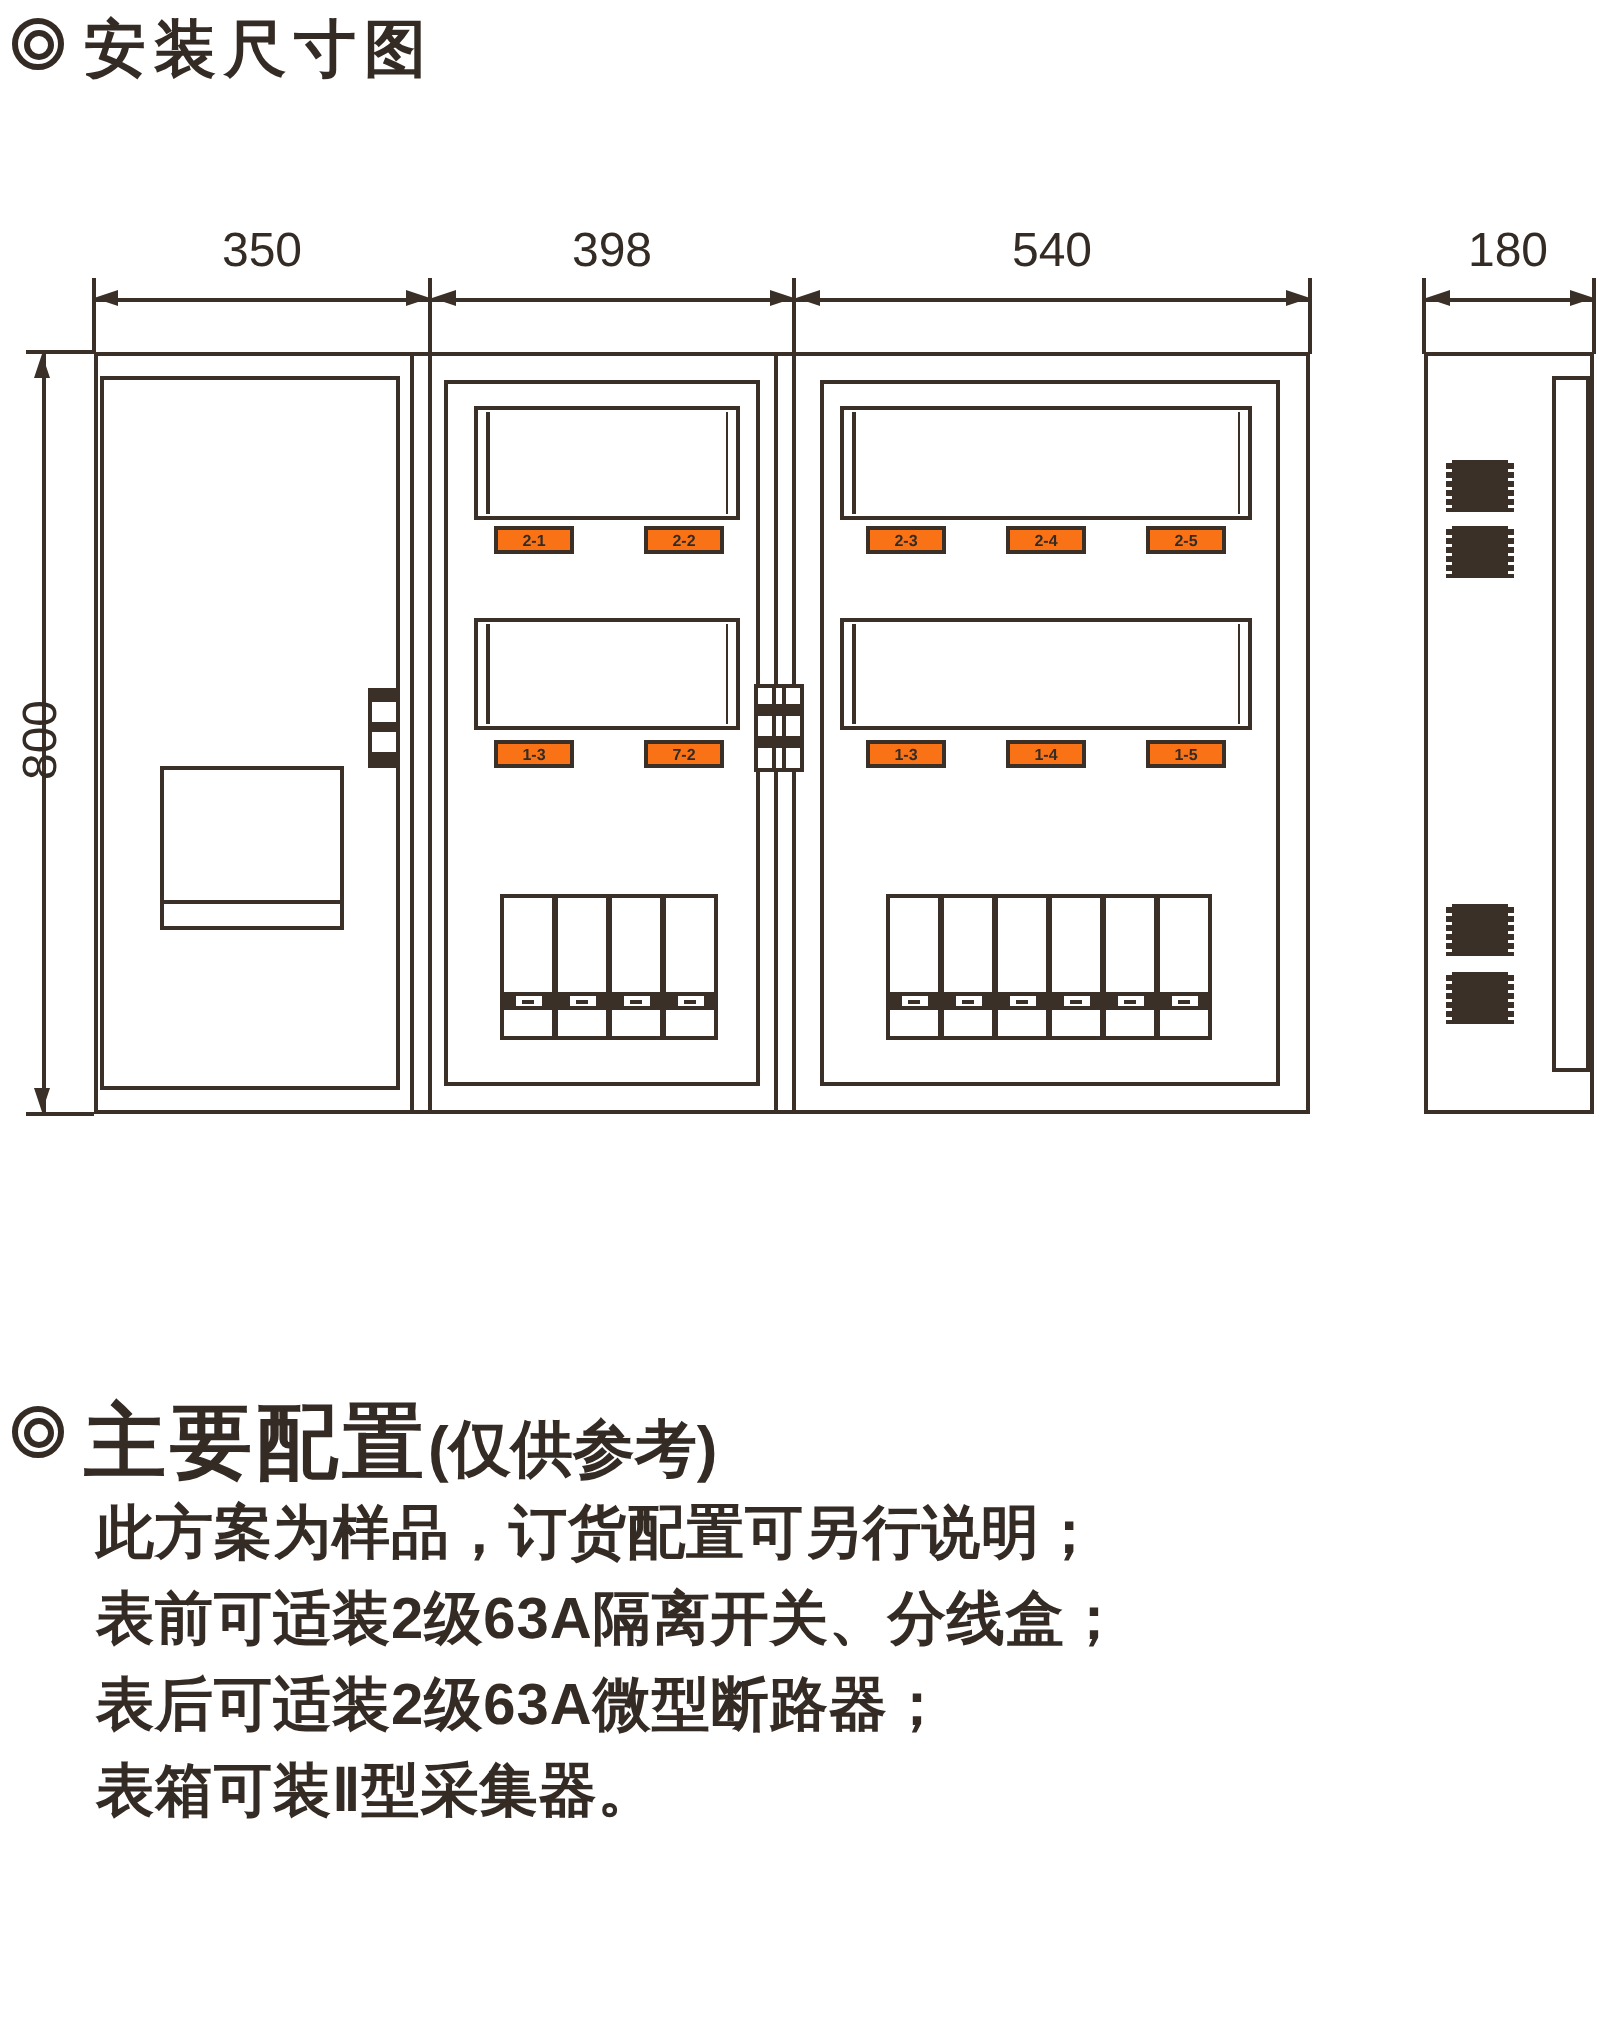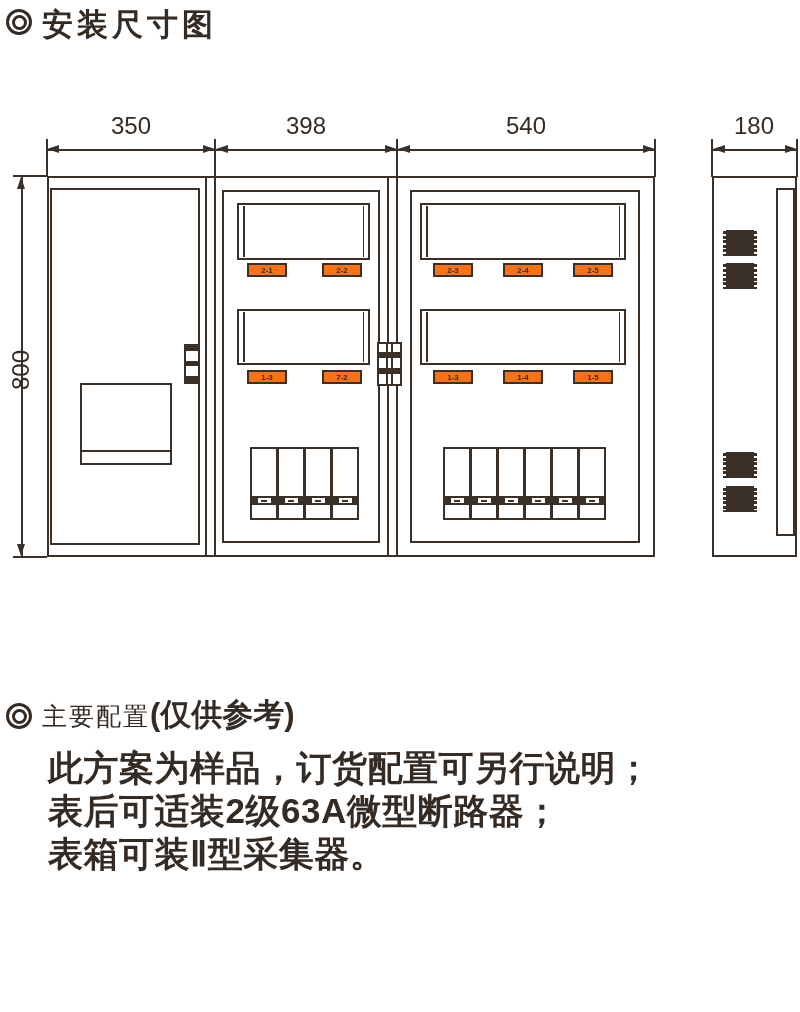--- a/index.html
+++ b/index.html
@@ -8,23 +8,23 @@
   }
   html,body{margin:0;padding:0;background:#fff;}
   body{font-family:"Liberation Sans", sans-serif;}
   .canvas{position:relative;width:800px;height:1012px;background:#fff;overflow:hidden;}
   .abs{position:absolute;box-sizing:border-box;}
 
   
   .bullseye{width:26px;height:26px;border:3.5px solid var(--text);border-radius:50%;}
   .bullseye::after{content:"";position:absolute;inset:2.5px;border:3px solid var(--text);border-radius:50%;}
   .title-text{font-size:31px;font-weight:bold;color:var(--text);letter-spacing:4px;white-space:nowrap;}
-  .h2-text{font-size:25px;font-weight:normal;color:var(--text);letter-spacing:2px;white-space:nowrap;}
+  .h2-text{font-size:41px;font-weight:bold;color:var(--text);letter-spacing:2px;white-space:nowrap;}
   .h2-note{font-size:31px;font-weight:bold;color:var(--text);letter-spacing:0;white-space:nowrap;}
-  .cfg-line{font-size:35px;font-weight:bold;color:var(--text);line-height:43px;white-space:nowrap;letter-spacing:0.5px;}
+  .cfg-line{font-size:29px;font-weight:bold;color:var(--text);line-height:43px;white-space:nowrap;letter-spacing:0.5px;}
 
   
   .hline{background:var(--line);height:1.5px;}
   .vline{background:var(--line);width:1.5px;}
   .rect{border:2px solid var(--line);background:#fff;}
   .dimnum{font-size:24px;color:var(--text);text-align:center;white-space:nowrap;}
 
   .ah-l{width:0;height:0;border:solid transparent;border-width:4.5px 12px 4.5px 0;border-right-color:var(--line);}
   .ah-r{width:0;height:0;border:solid transparent;border-width:4.5px 0 4.5px 12px;border-left-color:var(--line);}
   .av-u{width:0;height:0;border:solid transparent;border-width:0 4.5px 12px 4.5px;border-bottom-color:var(--line);}
@@ -226,17 +226,18 @@
   <div class="abs hinge" style="left:723px;top:486px;width:34px;height:26px;"></div>
 
   <div class="abs bullseye" style="left:6px;top:703px;"></div>
   <div class="abs" style="left:42px;top:694px;display:flex;align-items:baseline;">
     <span class="h2-text">主要配置</span>
     <span class="h2-note">(仅供参考)</span>
   </div>
 
   <div class="abs" style="left:48px;top:746px;">
     <div class="cfg-line">此方案为样品，订货配置可另行说明；</div>
+    <div class="cfg-line">表前可适装2级63A隔离开关、分线盒；</div>
     <div class="cfg-line">表后可适装2级63A微型断路器；</div>
     <div class="cfg-line">表箱可装Ⅱ型采集器。</div>
   </div>
 
 </div>
 
 </body></html>

